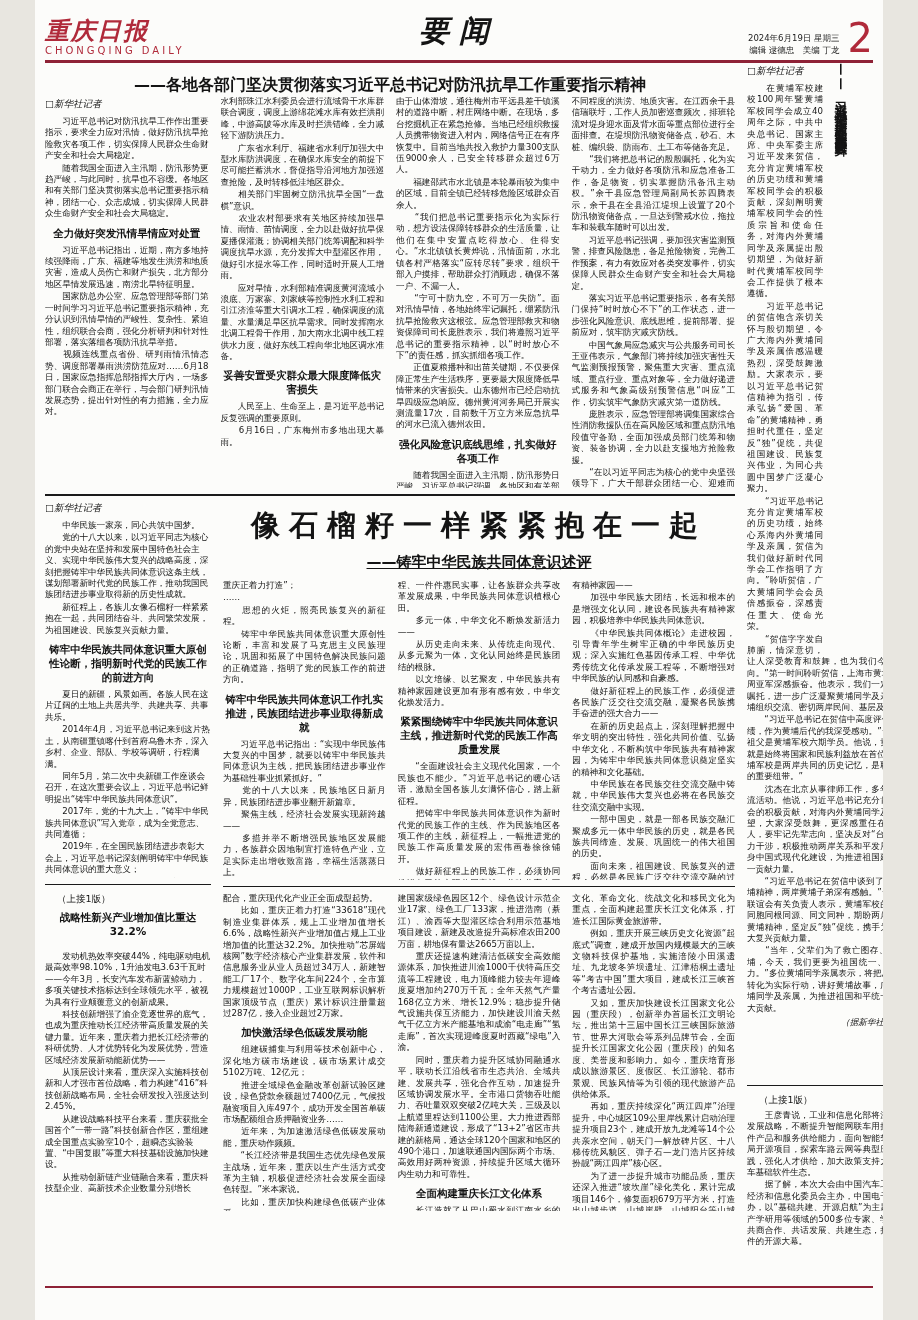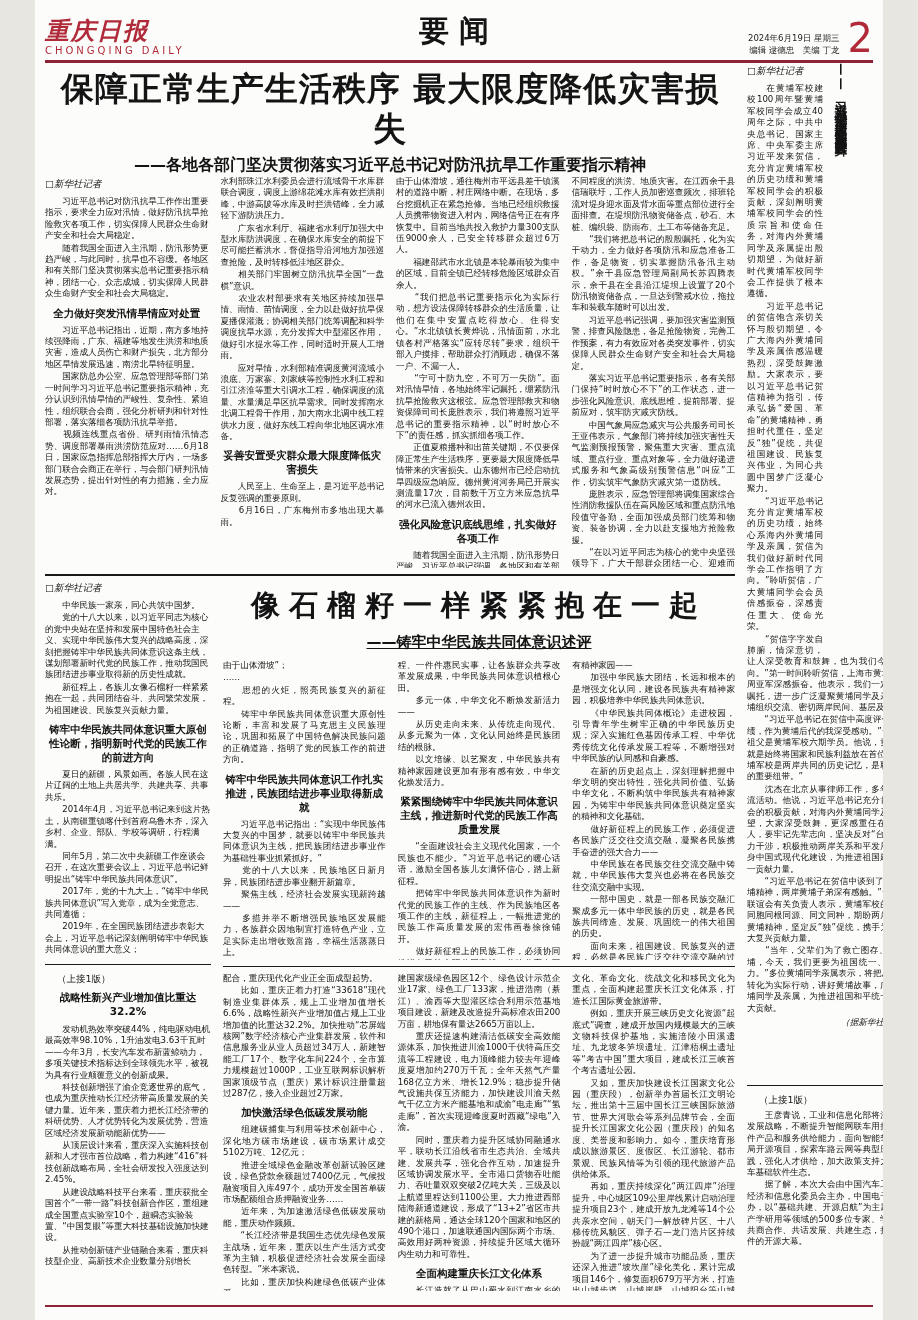--- a/index.html
+++ b/index.html
@@ -6,30 +6,30 @@
   .page{width:848px;height:1320px;background:#fcfcfa;margin:0 auto;box-sizing:border-box;
         padding:6px 10px 8px 10px;font-family:"DejaVu Sans",sans-serif;color:#141414;overflow:hidden;}
   
   .masthead{height:50px;display:flex;align-items:flex-end;justify-content:space-between;
             border-bottom:3px solid #8e2236;padding-bottom:4px;position:relative;}
   .logo{width:160px;line-height:1;}
   .logo .cn{font-family:"DejaVu Serif",serif;font-weight:bold;font-style:italic;
             font-size:24px;color:#b02a3a;letter-spacing:2px;}
   .logo .en{font-size:10px;color:#b02a3a;letter-spacing:3px;margin-top:3px;}
   .section-title{position:absolute;left:0;right:0;text-align:center;bottom:8px;
-            font-size:30px;font-weight:bold;letter-spacing:10px;}
+            font-size:30px;font-weight:bold;letter-spacing:10px;font-style:italic;}
   .head-right{display:flex;align-items:flex-end;gap:8px;}
   .head-dates{text-align:right;font-size:8.5px;line-height:12px;color:#222;}
   .pageno{font-size:40px;color:#b02a3a;line-height:0.9;font-weight:normal;}
   
   .row{display:flex;gap:12px;}
   .col{flex:1;min-width:0;text-align:justify;overflow:hidden;}
   .para{font-size:8.6px;line-height:11.4px;white-space:pre-wrap;margin:0 0 1px 0;}
   .colhead{font-weight:bold;font-size:10.5px;line-height:14px;text-align:center;margin:6px 2px 5px 2px;}
-  .bighead{font-weight:bold;font-size:10.5px;line-height:14px;text-align:center;margin:4px 0 6px 0;}
+  .bighead{font-weight:bold;font-size:10.5px;line-height:14px;text-align:center;margin:4px 0 13px 0;}
   .byline{font-family:"DejaVu Serif",serif;font-style:italic;font-size:9.5px;margin:2px 0 5px 0;}
   .sig{font-family:"DejaVu Serif",serif;font-style:italic;font-size:8.5px;text-align:right;margin-top:3px;}
   .contlabel{font-size:9.5px;margin:4px 0 3px 12px;}
   
   .main-grid{display:flex;gap:12px;}
   .left-zone{width:690px;flex:none;}
   .right-zone{width:204px;flex:none;}
   .flood{border-bottom:2px solid #1a1a1a;padding:6px 0 6px 0;}
   .flood-headline{font-size:33px;font-weight:bold;text-align:center;letter-spacing:1px;line-height:40px;}
   .flood-sub{font-size:16px;font-weight:bold;text-align:center;margin:6px 0 0 0;}
@@ -73,21 +73,20 @@
       </div>
       <div class="pageno">2</div>
     </div>
   </div>
 
   <div class="main-grid">
 
     <div class="left-zone">
 
       <div class="flood">
-        <div class="flood-headline">保障正常生产生活秩序 最大限度降低灾害损失</div>
         <div class="flood-sub">——各地各部门坚决贯彻落实习近平总书记对防汛抗旱工作重要指示精神</div>
         <div class="row flood-cols">
           <div class="col">
               <div class="byline">□新华社记者</div>
               <div class="para">　　习近平总书记对防汛抗旱工作作出重要指示，要求全力应对汛情，做好防汛抗旱抢险救灾各项工作，切实保障人民群众生命财产安全和社会大局稳定。</div>
               <div class="para">　　随着我国全面进入主汛期，防汛形势更趋严峻，与此同时，抗旱也不容缓。各地区和有关部门坚决贯彻落实总书记重要指示精神，团结一心、众志成城，切实保障人民群众生命财产安全和社会大局稳定。</div>
               <div class="colhead">全力做好突发汛情旱情应对处置</div>
               <div class="para">　　习近平总书记指出，近期，南方多地持续强降雨，广东、福建等地发生洪涝和地质灾害，造成人员伤亡和财产损失，北方部分地区旱情发展迅速，南涝北旱特征明显。</div>
               <div class="para">　　国家防总办公室、应急管理部等部门第一时间学习习近平总书记重要指示精神，充分认识到汛情旱情的严峻性、复杂性、紧迫性，组织联合会商，强化分析研判和针对性部署，落实落细各项防汛抗旱举措。</div>
               <div class="para">　　视频连线重点省份、研判雨情汛情态势、调度部署暴雨洪涝防范应对……6月18日，国家应急指挥总部指挥大厅内，一场多部门联合会商正在举行，与会部门研判汛情发展态势，提出针对性的有力措施，全力应对。</div>
@@ -146,21 +145,21 @@
               <div class="para">　　从顶层设计来看，重庆深入实施科技创新和人才强市首位战略，着力构建“416”科技创新战略布局，全社会研发投入强度达到2.45%。</div>
               <div class="para">　　从建设战略科技平台来看，重庆获批全国首个“一带一路”科技创新合作区，重组建成全国重点实验室10个，超瞬态实验装置、“中国复眼”等重大科技基础设施加快建设。</div>
               <div class="para">　　从推动创新链产业链融合来看，重庆科技型企业、高新技术企业数量分别增长</div>
             </div>
         </div>
         <div class="feat-right">
           <div class="feat-title">像石榴籽一样紧紧抱在一起</div>
           <div class="feat-sub">——铸牢中华民族共同体意识述评</div>
           <div class="row feat-cols">
             <div class="col">
-                <div class="para">由于山体滑坡”；</div>
+                <div class="para">重庆正着力打造”；</div>
                 <div class="para">……</div>
                 <div class="para">　　思想的火炬，照亮民族复兴的新征程。</div>
                 <div class="para">　　铸牢中华民族共同体意识重大原创性论断，丰富和发展了马克思主义民族理论，巩固和拓展了中国特色解决民族问题的正确道路，指明了党的民族工作的前进方向。</div>
                 <div class="colhead">铸牢中华民族共同体意识工作扎实推进，民族团结进步事业取得新成就</div>
                 <div class="para">　　习近平总书记指出：“实现中华民族伟大复兴的中国梦，就要以铸牢中华民族共同体意识为主线，把民族团结进步事业作为基础性事业抓紧抓好。”</div>
                 <div class="para">　　党的十八大以来，民族地区日新月异，民族团结进步事业翻开新篇章。</div>
                 <div class="para">　　聚焦主线，经济社会发展实现新跨越——</div>
                 <div class="para">　　多措并举不断增强民族地区发展能力，各族群众因地制宜打造特色产业，立足实际走出增收致富路，幸福生活蒸蒸日上。</div>
                 <div class="para">　　心手相牵，民族团结进步呈现新气象——</div>
               </div>
@@ -171,22 +170,22 @@
                 <div class="para">　　以文培缘、以艺聚友，中华民族共有精神家园建设更加有形有感有效，中华文化焕发活力。</div>
                 <div class="colhead">紧紧围绕铸牢中华民族共同体意识主线，推进新时代党的民族工作高质量发展</div>
                 <div class="para">　　“全面建设社会主义现代化国家，一个民族也不能少。”习近平总书记的暖心话语，激励全国各族儿女满怀信心，踏上新征程。</div>
                 <div class="para">　　把铸牢中华民族共同体意识作为新时代党的民族工作的主线、作为民族地区各项工作的主线，新征程上，一幅推进党的民族工作高质量发展的宏伟画卷徐徐铺开。</div>
                 <div class="para">　　做好新征程上的民族工作，必须协同推进各民族实现共同富裕、共建共享中国式现代化——</div>
               </div>
             <div class="col">
                 <div class="para">有精神家园——</div>
                 <div class="para">　　加强中华民族大团结，长远和根本的是增强文化认同，建设各民族共有精神家园，积极培养中华民族共同体意识。</div>
                 <div class="para">　　《中华民族共同体概论》走进校园，引导青年学生树牢正确的中华民族历史观；深入实施红色基因传承工程、中华优秀传统文化传承发展工程等，不断增强对中华民族的认同感和自豪感。</div>
+                <div class="para">　　做好新征程上的民族工作，必须促进各民族广泛交往交流交融，凝聚各民族携手奋进的强大合力——</div>
                 <div class="para">　　在新的历史起点上，深刻理解把握中华文明的突出特性，强化共同价值、弘扬中华文化，不断构筑中华民族共有精神家园，为铸牢中华民族共同体意识奠定坚实的精神和文化基础。</div>
-                <div class="para">　　做好新征程上的民族工作，必须促进各民族广泛交往交流交融，凝聚各民族携手奋进的强大合力——</div>
                 <div class="para">　　中华民族在各民族交往交流交融中铸就，中华民族伟大复兴也必将在各民族交往交流交融中实现。</div>
                 <div class="para">　　一部中国史，就是一部各民族交融汇聚成多元一体中华民族的历史，就是各民族共同缔造、发展、巩固统一的伟大祖国的历史。</div>
                 <div class="para">　　面向未来，祖国建设、民族复兴的进程，必然是各民族广泛交往交流交融的过程，必然是各民族共同团结奋斗、共同繁荣发展的过程。</div>
               </div>
           </div>
           <div class="row bot-cols">
             <div class="col">
                 <div class="para">配合，重庆现代化产业正全面成型起势。</div>
                 <div class="para">　　比如，重庆正着力打造“33618”现代制造业集群体系，规上工业增加值增长6.6%，战略性新兴产业增加值占规上工业增加值的比重达32.2%。加快推动“芯屏端核网”数字经济核心产业集群发展，软件和信息服务业从业人员超过34万人，新建智能工厂17个、数字化车间224个，全市算力规模超过1000P，工业互联网标识解析国家顶级节点（重庆）累计标识注册量超过287亿，接入企业超过2万家。</div>
                 <div class="colhead">加快激活绿色低碳发展动能</div>

